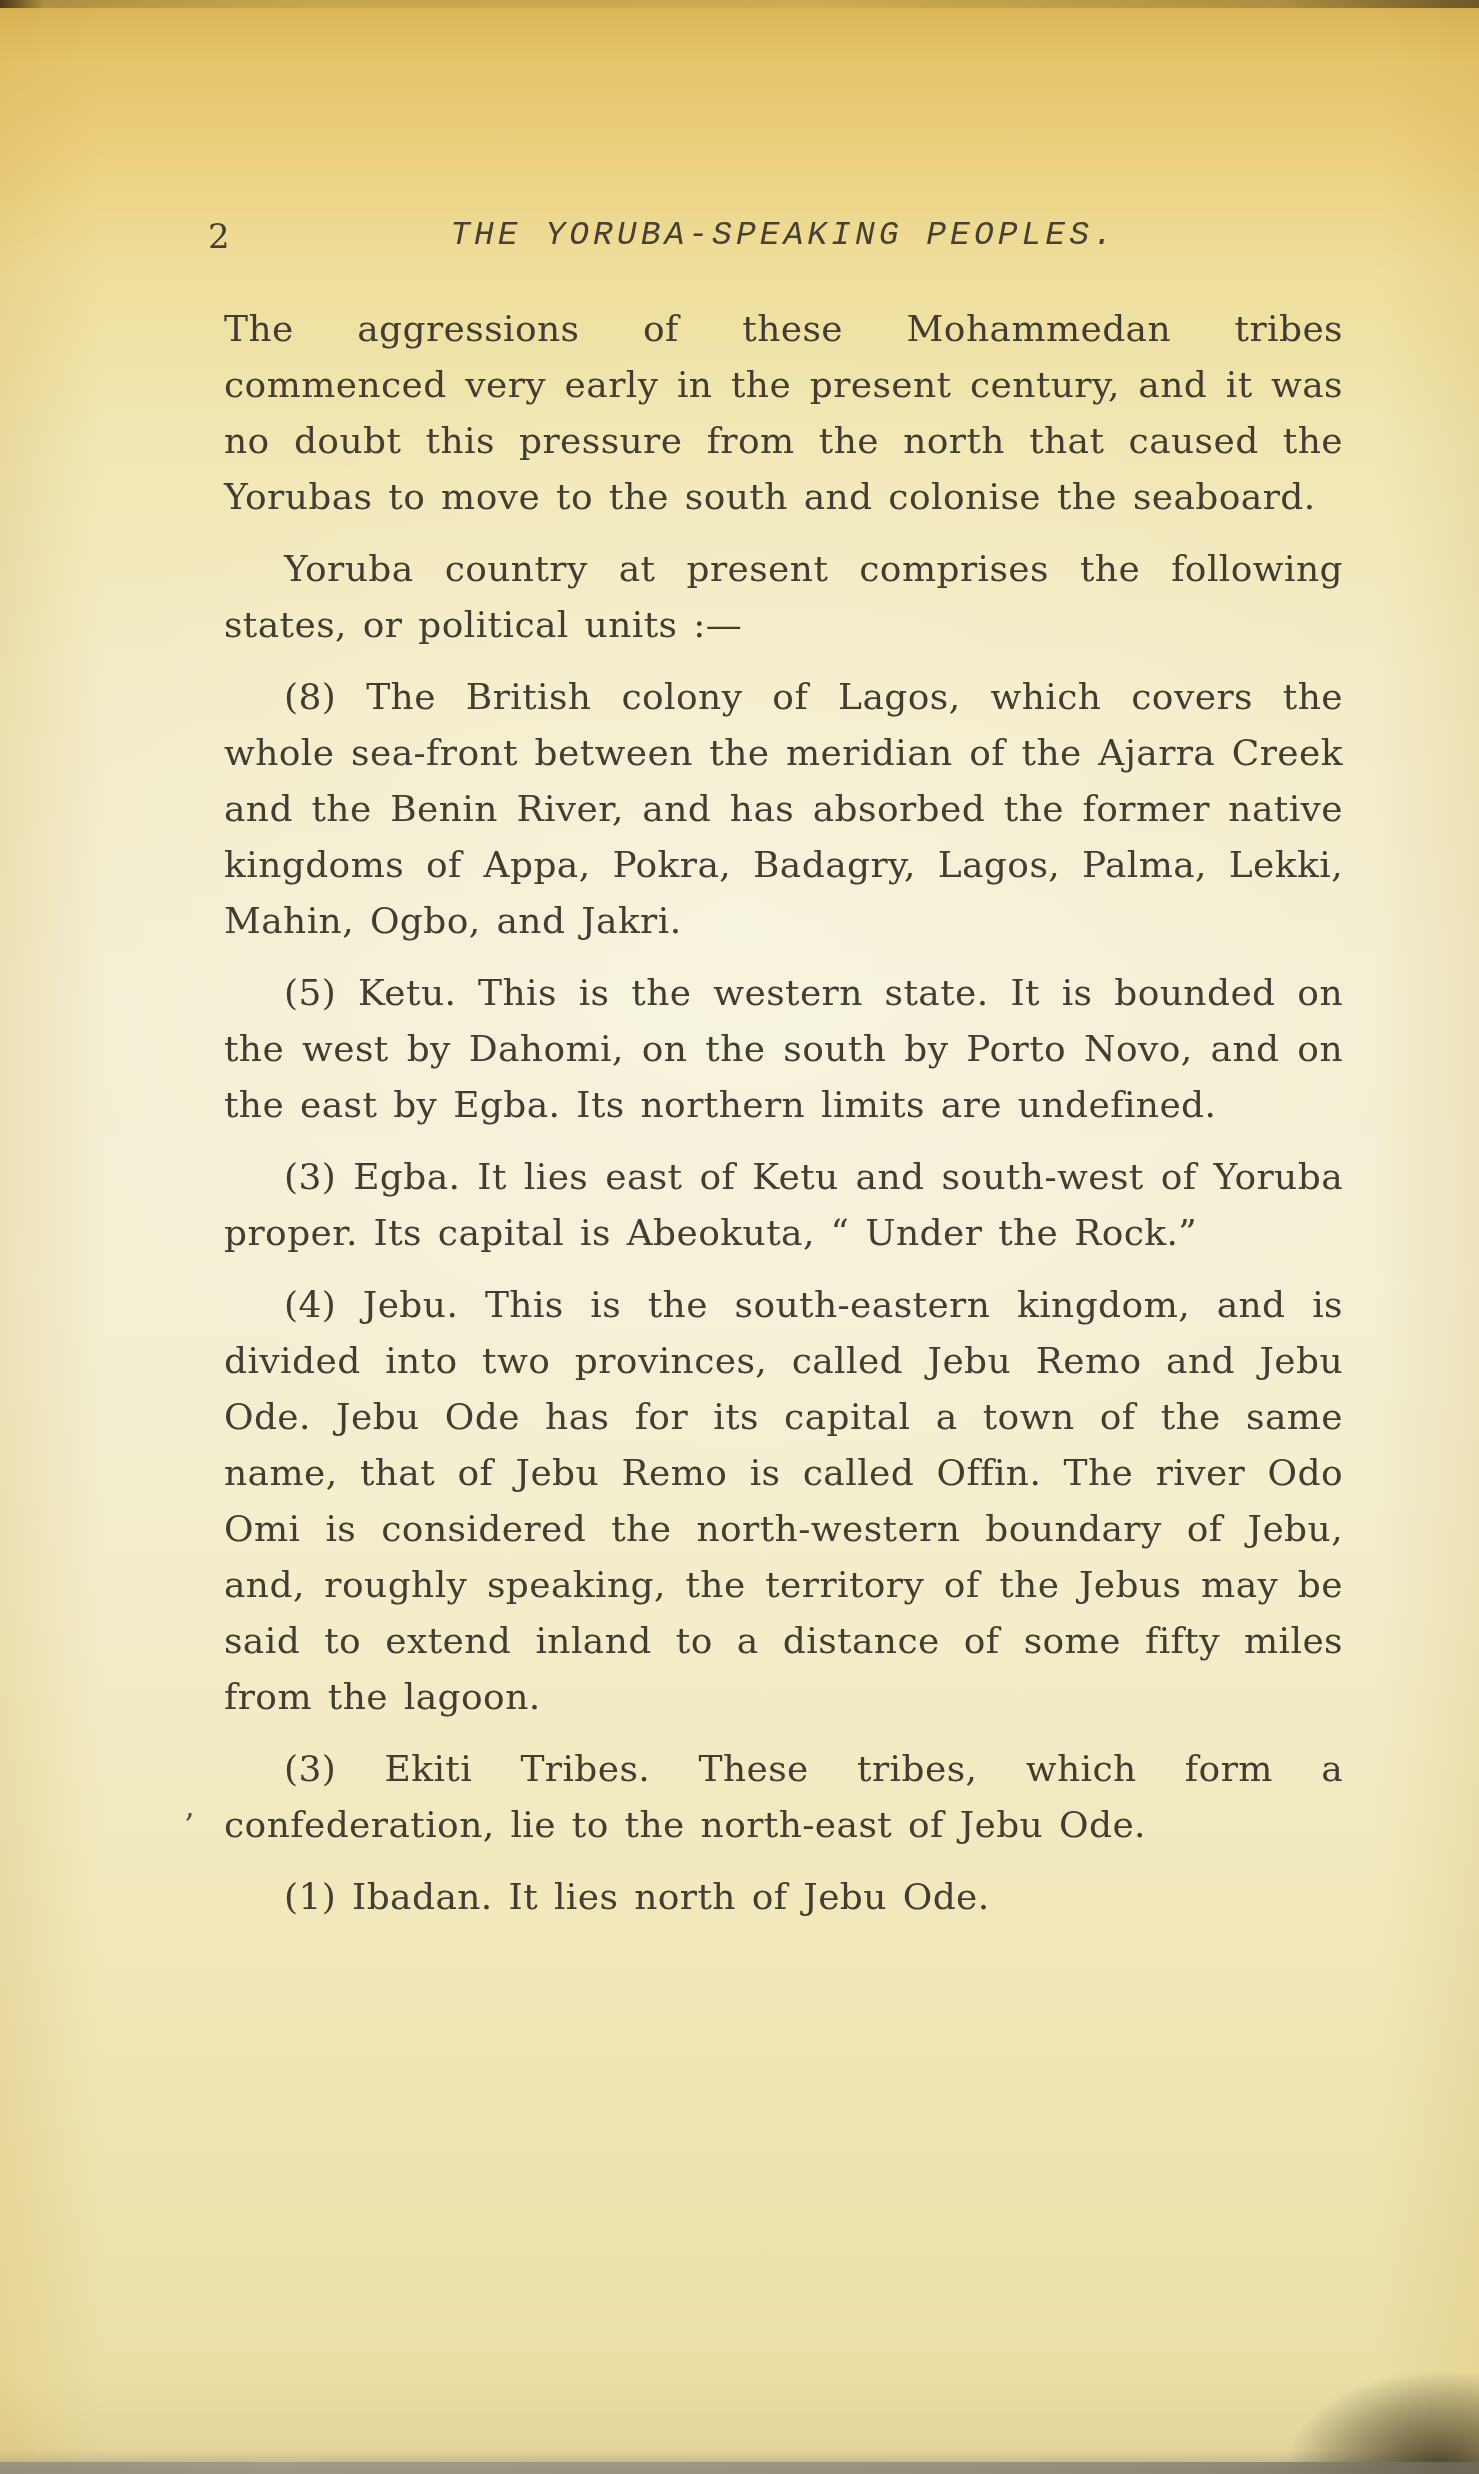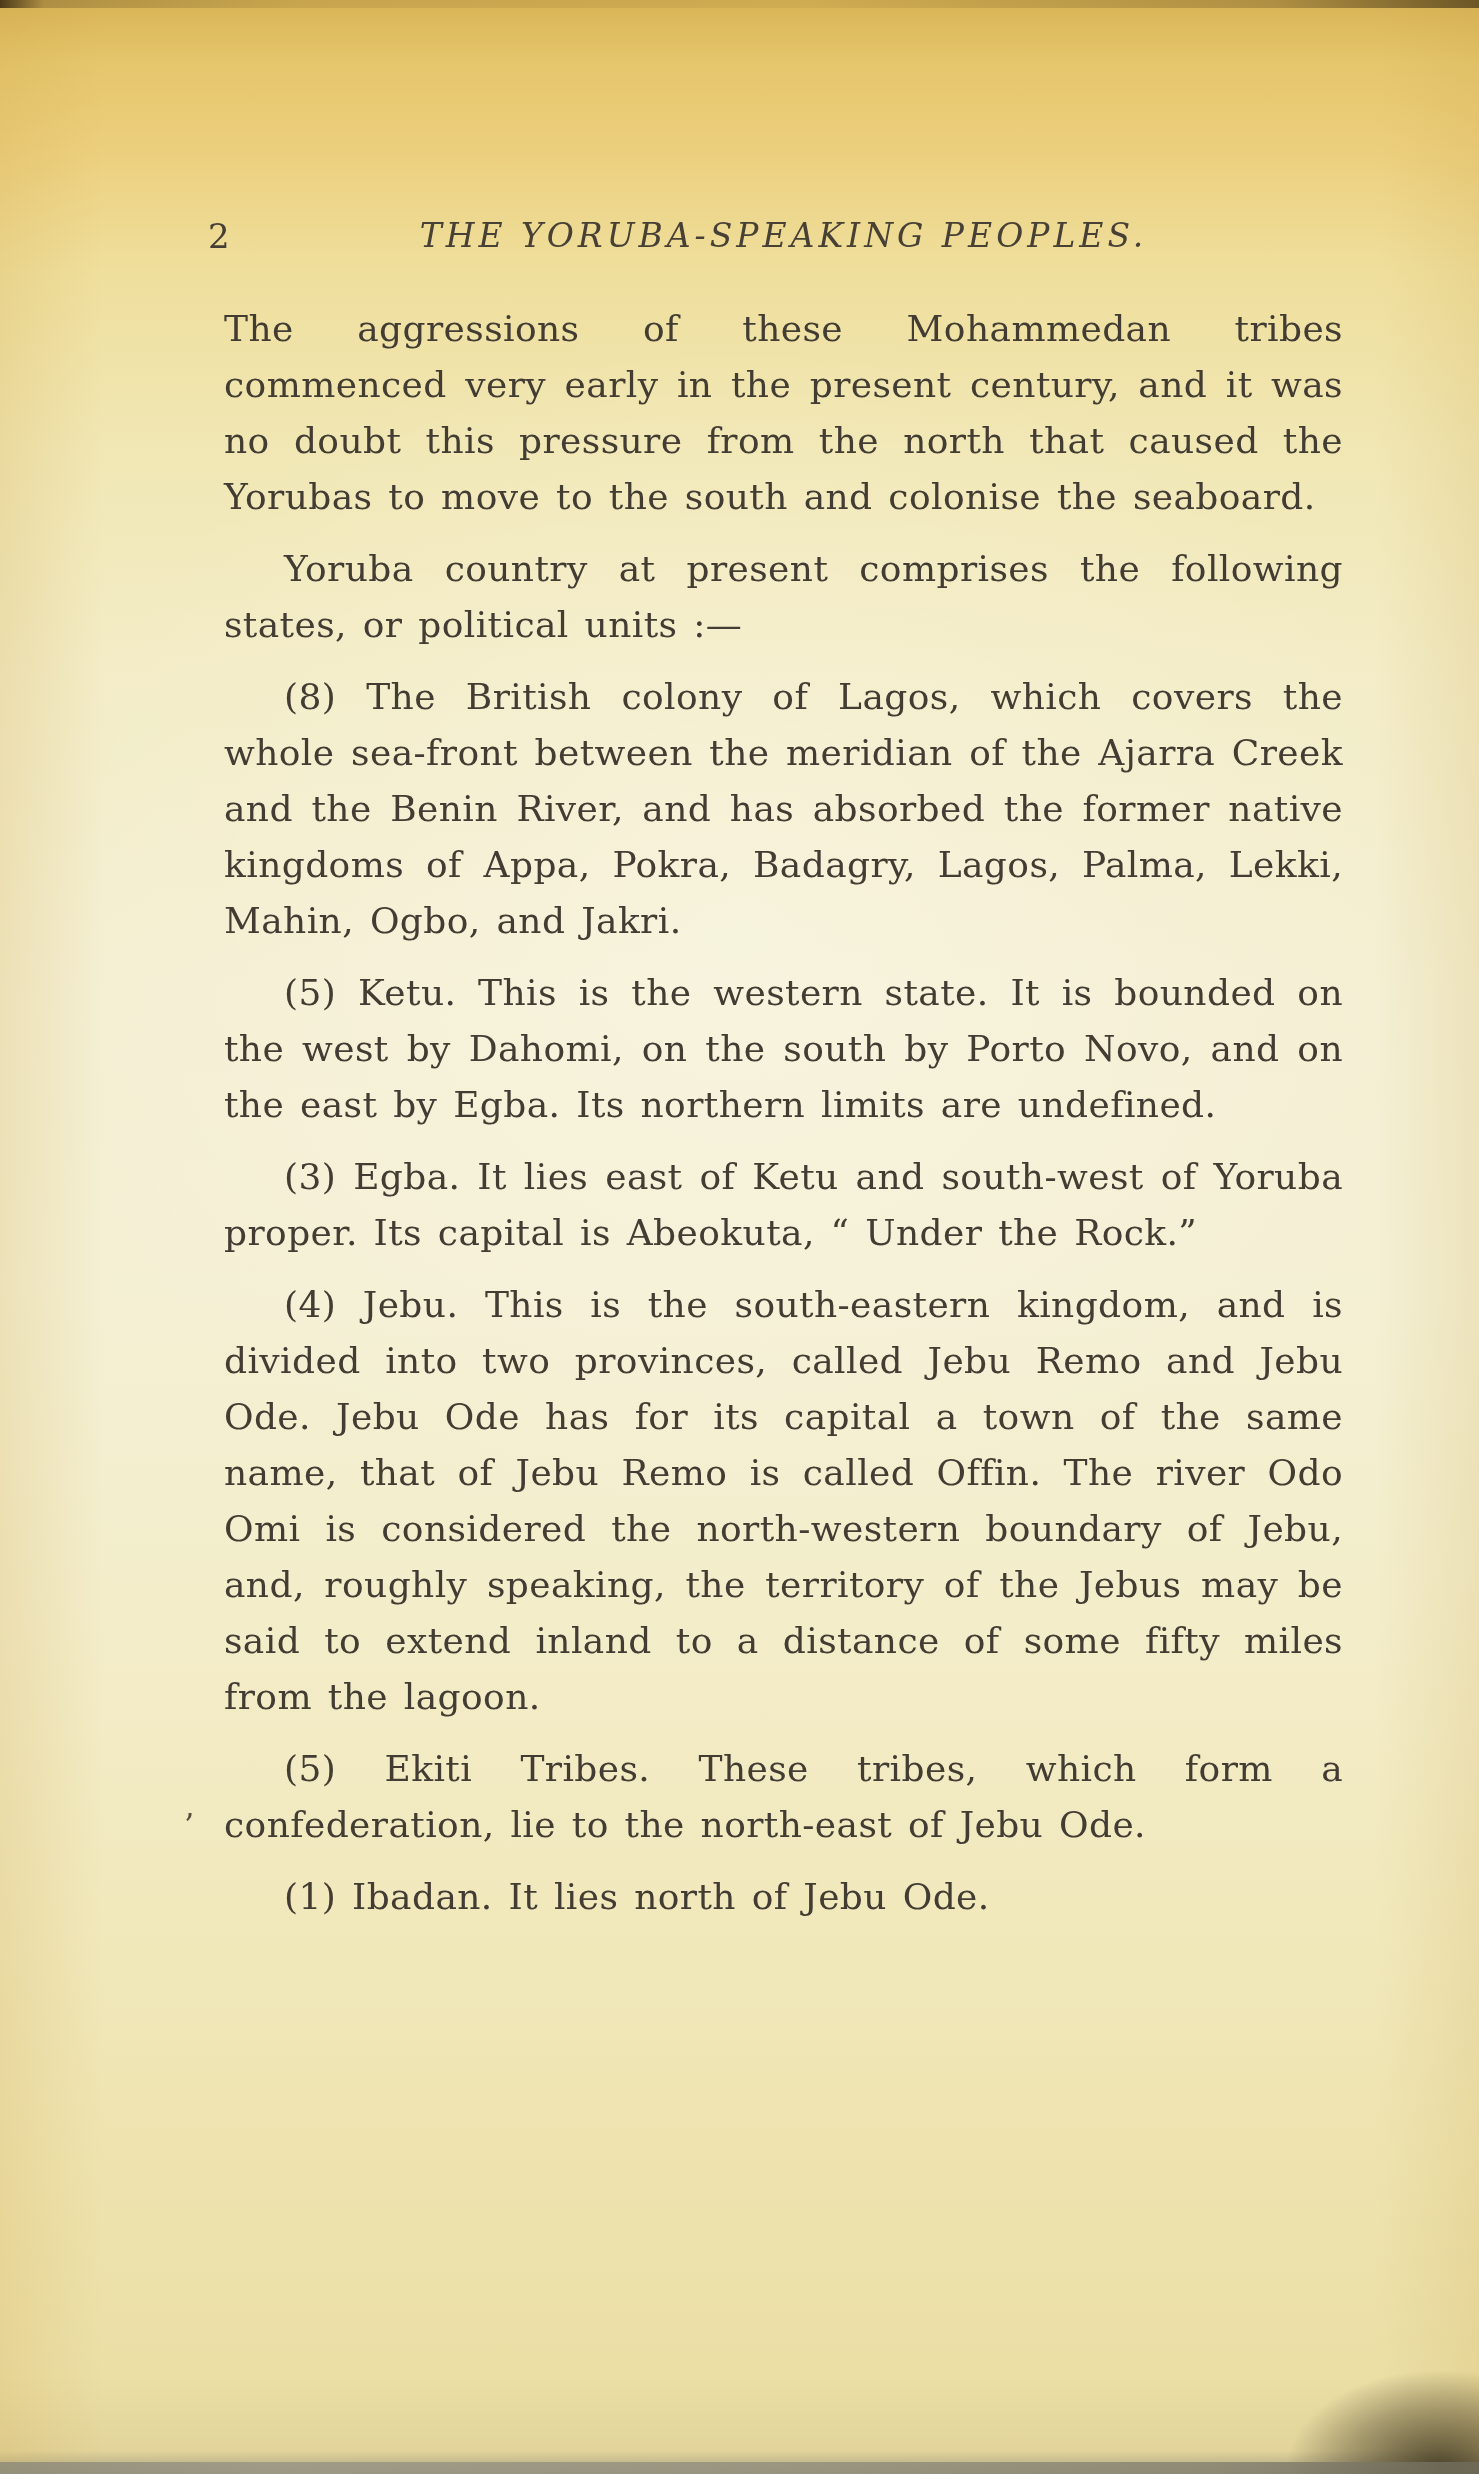--- a/index.html
+++ b/index.html
@@ -77,21 +77,21 @@
   }
   .header-title {
     display: block;
     text-align: center;
     font-style: italic;
     font-size: 33px;
     letter-spacing: 4px;
     color: #46403５ ;
   }
   
-  .header-title { color: #464035; }
+  .header-title { color: #464035; font-family: Liberation Mono, monospace; }
   .textblock {
     font-size: 36px;
     line-height: 56px;
     text-align: justify;
     word-spacing: 4px;
     letter-spacing: 0.4px;
   }
   .para {
     margin: 16px;
     text-indent: 0;
@@ -119,21 +119,21 @@
     <span class="header-title">THE YORUBA-SPEAKING PEOPLES.</span>
   </header>
 
   <main class="textblock">
     <p class="para">The aggressions of these Mohammedan tribes commenced very early in the present century, and it was no doubt this pressure from the north that caused the Yorubas to move to the south and colonise the seaboard.</p>
     <p class="para indent">Yoruba country at present comprises the following states, or political units :—</p>
     <p class="para indent">(8) The British colony of Lagos, which covers the whole sea-front between the meridian of the Ajarra Creek and the Benin River, and has absorbed the former native kingdoms of Appa, Pokra, Badagry, Lagos, Palma, Lekki, Mahin, Ogbo, and Jakri.</p>
     <p class="para indent">(5) Ketu. This is the western state. It is bounded on the west by Dahomi, on the south by Porto Novo, and on the east by Egba. Its northern limits are undefined.</p>
     <p class="para indent">(3) Egba. It lies east of Ketu and south-west of Yoruba proper. Its capital is Abeokuta, “ Under the Rock.”</p>
     <p class="para indent">(4) Jebu. This is the south-eastern kingdom, and is divided into two provinces, called Jebu Remo and Jebu Ode. Jebu Ode has for its capital a town of the same name, that of Jebu Remo is called Offin. The river Odo Omi is considered the north-western boundary of Jebu, and, roughly speaking, the territory of the Jebus may be said to extend inland to a distance of some fifty miles from the lagoon.</p>
-    <p class="para indent">(5) Ekiti Tribes. These tribes, which form a confederation, lie to the north-east of Jebu Ode.</p>
+    <p class="para indent">(3) Ekiti Tribes. These tribes, which form a confederation, lie to the north-east of Jebu Ode.</p>
     <p class="para indent">(1) Ibadan. It lies north of Jebu Ode.</p>
   </main>
 
   <span class="stray">’</span>
 
   <div class="smudge-br"></div>
   <div class="edge-bottom"></div>
 
 </div>
 

